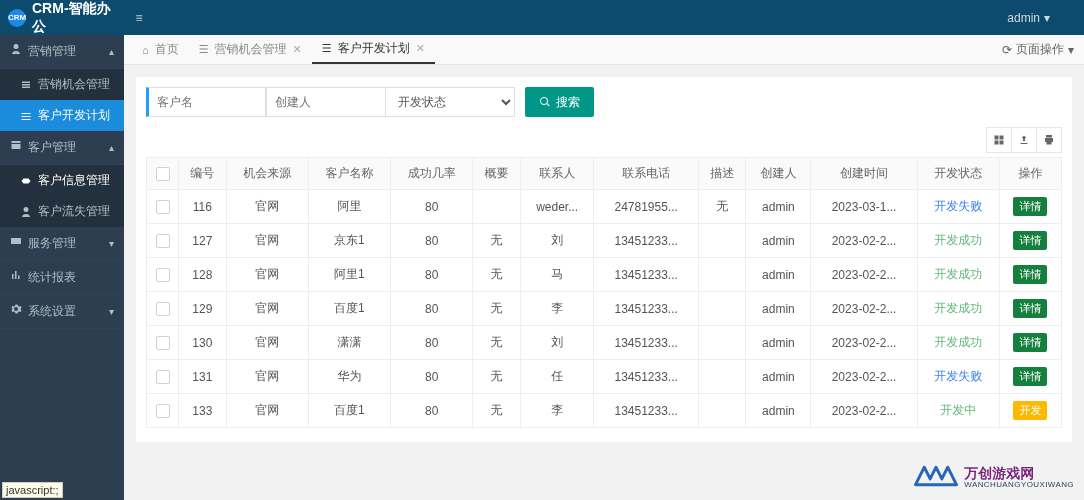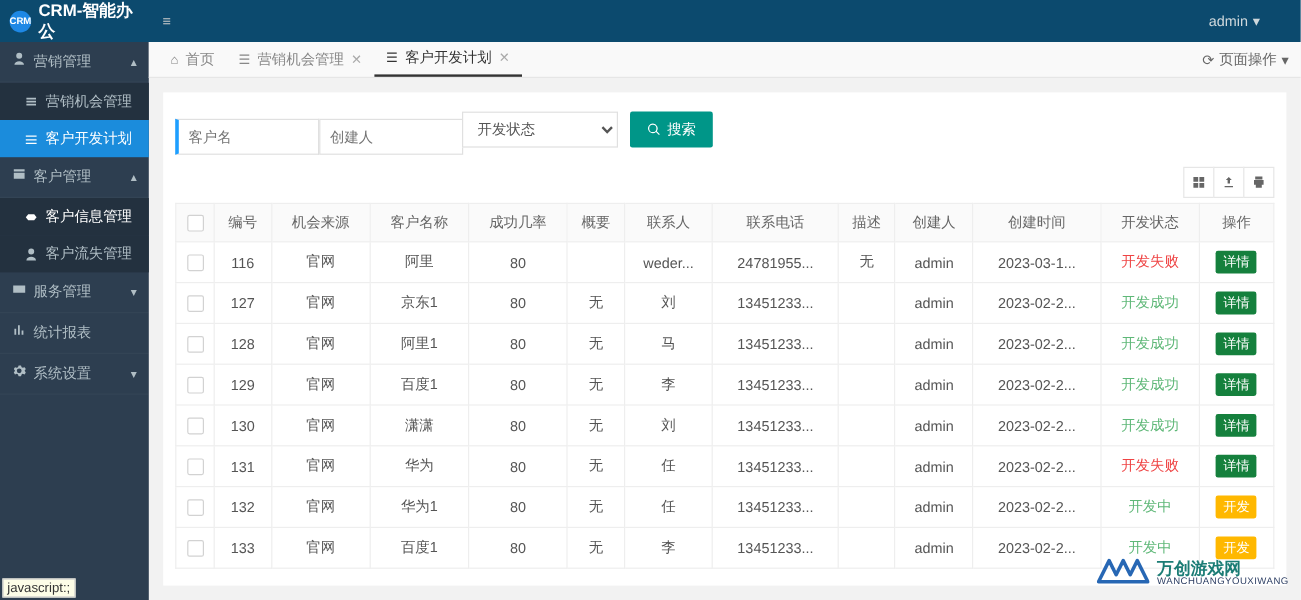--- a/index.html
+++ b/index.html
@@ -35,49 +35,49 @@
     .tab .icon { font-size:11px; }
     .page-ops { display:flex; align-items:center; gap:4px; padding-right:10px; color:#666; cursor:pointer;}
 
     .content { flex:1; padding:12px 12px 0 12px; overflow:auto; }
 
     .card { background:#fff; padding:10px 10px 14px 10px; }
 
     
     .filters { display:flex; align-items:center; gap:0; margin-bottom:10px;}
     .filters input, .filters select { height:30px; border:1px solid #e0e0e0; padding:0 8px; font-size:12px; outline:none; color:#555; background:#fff;}
-    .filters input { width:120px;margin-top:12px; }
+    .filters input { width:120px; }
     .filters .in1 { border-left:3px solid #1E9FFF; }
     .filters select { width:130px; margin-left:-1px;}
     .btn-search { height:30px; background:#009688; color:#fff; border:none; padding:0 14px; margin-left:10px; cursor:pointer; display:flex; align-items:center; gap:5px; font-size:12px; border-radius:2px;}
     .btn-search svg { width:12px; height:12px; fill:#fff;}
 
     
     .tbl-tools { display:flex; justify-content:flex-end; gap:0; margin-bottom:4px;}
     .tbl-tools span { width:26px; height:26px; border:1px solid #e6e6e6; display:flex; align-items:center; justify-content:center; margin-left:-1px; cursor:pointer; color:#666; background:#fff;}
     .tbl-tools svg { width:12px; height:12px; fill:#666;}
 
     
     table { width:100%; border-collapse:collapse; font-size:12px;}
     th, td { border:1px solid #eee; padding:7px 4px; text-align:center; color:#555; white-space:nowrap; overflow:hidden; text-overflow:ellipsis;}
     th { background:#fafafa; font-weight:500; color:#666;}
     .col-chk { width:32px;}
     input[type=checkbox]{ width:14px; height:14px; border:1px solid #d2d2d2; appearance:none; background:#fff; border-radius:2px; vertical-align:middle;}
-    .status-fail { color:#ef4444; }
+    .status-fail { color:#3b82f6; }
     .status-ok  { color:#5FB878; }
     .status-ing { color:#5FB878; }
     .btn-detail { background:#15803d; color:#fff; font-size:11px; padding:2px 6px; border-radius:2px; cursor:pointer; display:inline-block;}
     .btn-open { background:#FFB800; color:#fff; font-size:11px; padding:2px 6px; border-radius:2px; cursor:pointer; display:inline-block;}
 
     .js-hint { position:absolute; left:2px; bottom:2px; background:#fdfde7; border:1px solid #ccc; font-size:11px; padding:1px 3px; color:#333;}
 
     .wm { position:absolute; right:10px; bottom:6px; display:flex; align-items:center; gap:6px; opacity:.95;}
     .wm-logo svg { width:44px; height:30px; }
     .wm-txt { display:flex; flex-direction:column; line-height:1.05;}
-    .wm-cn { font-size:14px; font-weight:700; color:#0f766e;}
+    .wm-cn { font-size:14px; font-weight:700; color:#701a75;}
     .wm-en { font-size:8px; letter-spacing:.4px; color:#1c2f57;}
   </style>
 </head>
 <body>
 
 <div class="topbar">
   <div class="brand">
     <span class="brand-logo">CRM</span>
     <span>CRM-智能办公</span>
   </div>
@@ -340,35 +340,20 @@
               <td>任</td>
               <td>13451233...</td>
               <td></td>
               <td>admin</td>
               <td>2023-02-2...</td>
               <td class="status-fail">开发失败</td>
               <td><span class="btn-detail">详情</span></td>
             </tr>
             <tr>
               <td class="col-chk"><input type="checkbox" style=""></td>
-              <td>132</td>
-              <td>官网</td>
-              <td>华为1</td>
-              <td>80</td>
-              <td>无</td>
-              <td>任</td>
-              <td>13451233...</td>
-              <td></td>
-              <td>admin</td>
-              <td>2023-02-2...</td>
-              <td class="status-ing">开发中</td>
-              <td><span class="btn-open">开发</span></td>
-            </tr>
-            <tr>
-              <td class="col-chk"><input type="checkbox" style=""></td>
               <td>133</td>
               <td>官网</td>
               <td>百度1</td>
               <td>80</td>
               <td>无</td>
               <td>李</td>
               <td>13451233...</td>
               <td></td>
               <td>admin</td>
               <td>2023-02-2...</td>

